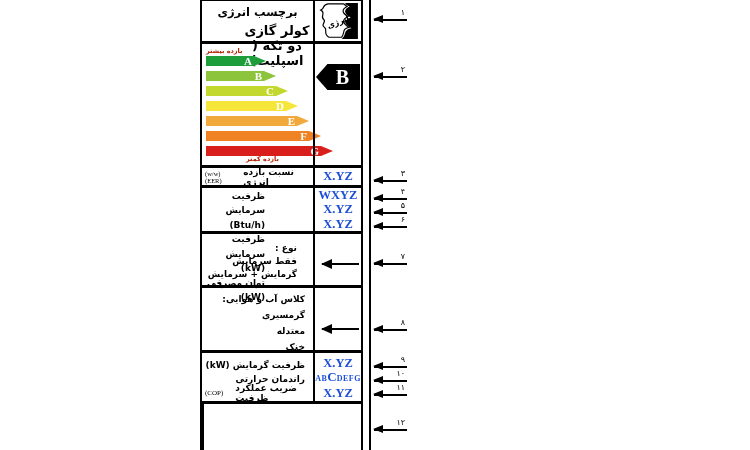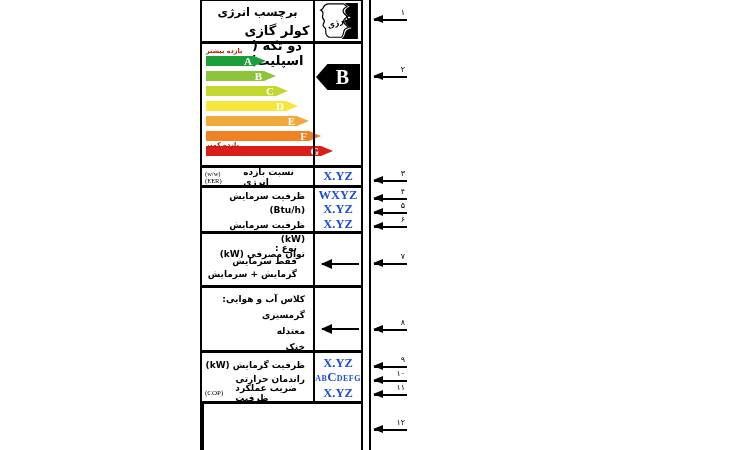--- a/index.html
+++ b/index.html
@@ -17,21 +17,21 @@
   .small-unit{font-family:"Liberation Serif","DejaVu Serif",serif;font-size:6.5px;color:#000;}
   
   .row-header{height:40px;}
   .hdr-cell{flex:1;text-align:center;padding-top:4px;}
   .hdr-title{font-size:11.5px;font-weight:bold;line-height:15px;}
   .hdr-sub{font-size:13px;font-weight:bold;margin-top:3px;margin-left:39px;}
   .logo-cell{width:46px;border-left:2px solid #000;display:flex;align-items:center;justify-content:center;}
   
   .row-bars{height:121px;}
   .eff-note{position:absolute;left:4px;font-size:6.5px;font-weight:bold;color:#b32000;}
-  .note-top{top:3px;} .note-bottom{bottom:16px;}
+  .note-top{top:3px;} .note-bottom{bottom:2px;margin-left:40px;}
   .bars{position:absolute;left:4px;top:12px;}
   .bar{height:10px;margin-bottom:5px;display:flex;align-items:center;justify-content:flex-end;
        padding-right:14px;box-sizing:border-box;
        clip-path:polygon(0 0,calc(100% - 12px) 0,100% 50%,calc(100% - 12px) 100%,0 100%);}
   .bar span{font-family:"Liberation Serif","DejaVu Serif",serif;font-weight:bold;
             font-size:11px;color:#fff;line-height:10px;}
   .bar-a{width:60px;background:#1E9E3B;}
   .bar-b{width:70px;background:#8CC43C;}
   .bar-c{width:82px;background:#C3D82E;}
   .bar-d{width:92px;background:#F7E63A;}
@@ -40,21 +40,21 @@
   .bar-g{width:127px;background:#D81F1C;}
   .rating-arrow{position:absolute;left:1px;top:20px;width:44px;height:26px;background:#000;
                 clip-path:polygon(0 50%,26% 0,100% 0,100% 100%,26% 100%);
                 display:flex;align-items:center;justify-content:center;padding-left:9px;box-sizing:border-box;}
   .rating-arrow span{font-family:"Liberation Serif","DejaVu Serif",serif;font-weight:bold;
                      font-size:20px;color:#fff;}
   
   .row-eer{height:17px;}
   .flex-line{display:flex;align-items:center;justify-content:space-between;height:100%;
              padding:0 5px 0 3px;gap:12px;}
-  .row-cooling{height:43px;}
+  .row-cooling{height:43px;gap:40px;}
   .pline{direction:rtl;text-align:right;padding-right:8px;font-weight:bold;font-size:9px;line-height:14.5px;}
   .vline{font-size:12.5px;line-height:14.5px;text-align:center;}
   .row-type{height:51px;}
   .opt-block{padding-top:8px;}
   .opt-line{direction:rtl;text-align:right;padding-right:16px;font-weight:bold;font-size:9px;line-height:13px;}
   .row-climate{height:62px;}
   .opt-line2{direction:rtl;text-align:right;padding-right:8px;font-weight:bold;font-size:9px;line-height:16px;}
   .row-heating{height:48px;}
   .hline{height:14px;display:flex;align-items:center;}
   .vline2{font-size:12.5px;line-height:14px;text-align:center;}

